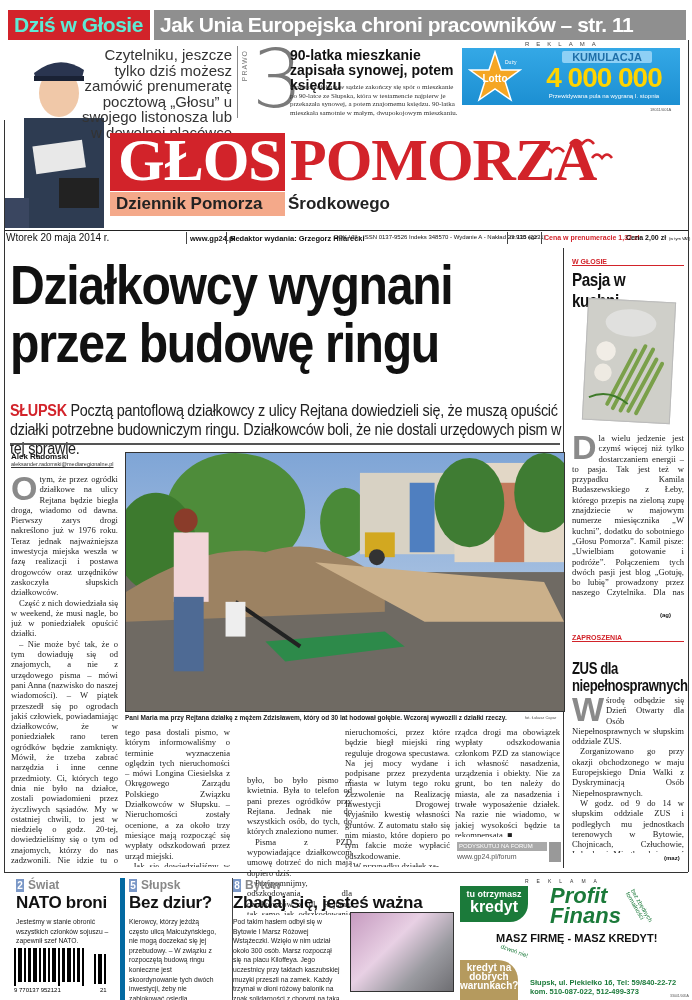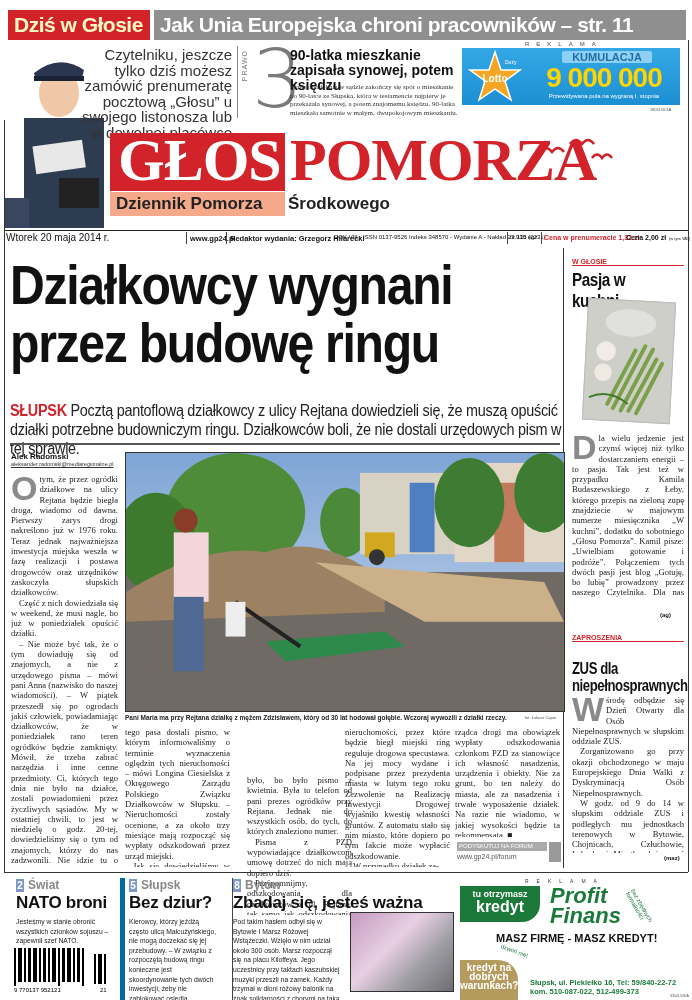--- a/index.html
+++ b/index.html
@@ -3,21 +3,21 @@
 <meta charset="utf-8">
 <style>
   *{box-sizing:border-box;margin:0;padding:0;}
   html,body{width:692px;height:1000px;background:#fff;overflow:hidden;}
   body{position:relative;font-family:"Liberation Sans",sans-serif;color:#111;}
   .abs{position:absolute;}
   .serif{font-family:"Liberation Serif",serif;}
 
   
   #topbar{left:8px;top:10px;width:678px;height:30px;}
-  #topbar .red{position:absolute;left:0;top:0;width:142px;height:30px;background:#d2232a;color:#fef9c3;font-weight:bold;font-size:21px;line-height:30px;padding-left:6px;letter-spacing:-0.5px;}
+  #topbar .red{position:absolute;left:0;top:0;width:142px;height:30px;background:#d2232a;color:#5eead4;font-weight:bold;font-size:21px;line-height:30px;padding-left:6px;letter-spacing:-0.5px;}
   #topbar .grey{position:absolute;left:146px;top:0;right:0;height:30px;background:#8f8f8f;color:#fff;font-weight:bold;font-size:21px;line-height:30px;padding-left:6px;letter-spacing:-0.5px;white-space:nowrap;overflow:hidden;}
 
   
   #postman{left:4px;top:48px;width:105px;height:180px;}
   #postman-promo{left:72px;top:47px;width:160px;font-size:15px;line-height:15.5px;color:#333;text-align:right;}
 
   
   #teaser{left:237px;top:46px;width:215px;height:72px;border-left:1px solid #888;}
   #teaser .vlabel{position:absolute;left:3px;top:4px;font-size:7px;color:#777;writing-mode:vertical-rl;transform:rotate(180deg);letter-spacing:1px;}
   #teaser .num{position:absolute;left:14px;top:-6px;font-size:80px;font-weight:300;color:#7a7a7a;line-height:80px;font-family:"DejaVu Sans",sans-serif;}
@@ -99,21 +99,21 @@
   #brief1{left:8px;width:110px;margin-left:8px;}
   #brief2{left:120px;width:108px;border-left:5px solid #0369a1;padding-left:4px;height:122px;}
   #brief3{left:232px;width:222px;border-left:1px solid #444;height:122px;}
   #brief3 .txt{width:120px;}
   #brief3-photo{left:350px;top:912px;width:104px;height:80px;background:linear-gradient(135deg,#c69bc0,#e8d0e4 40%,#9a9aa0 70%,#6e6e72);border:1px solid #333;}
   #barcode{left:12px;top:948px;width:108px;height:44px;}
 
   
   #ad-lbl{left:525px;top:878px;font-size:5px;letter-spacing:8px;color:#333;}
   #ad{left:460px;top:884px;width:228px;height:108px;}
-  #ad .green{position:absolute;left:0;top:2px;width:80px;height:36px;background:#1b7a3a;border-radius:0 0 18px 0;color:#fff;font-weight:bold;text-align:center;}
+  #ad .green{position:absolute;left:0;top:2px;width:68px;height:36px;background:#1b7a3a;border-radius:0 0 18px 0;color:#fff;font-weight:bold;text-align:center;}
   #ad .green .a{font-size:9px;display:block;margin-top:3px;}
   #ad .green .b{font-size:16px;display:block;line-height:16px;}
   #ad .brand{position:absolute;left:90px;top:2px;font-size:22px;font-weight:bold;font-style:italic;color:#1b7a3a;line-height:20px;}
   #ad .tan{position:absolute;right:4px;top:2px;width:58px;height:48px;background:#b59a5e;border-radius:26px 0 0 26px;color:#fff;text-align:center;font-weight:bold;}
   #ad .tan .a{font-size:13px;display:block;line-height:13px;margin-top:4px;}
   #ad .tan .b{font-size:5px;display:block;}
   #ad .side{position:absolute;left:175px;top:4px;font-size:6px;color:#1b7a3a;transform:rotate(60deg);transform-origin:left top;}
   #ad .slogan{position:absolute;left:36px;top:48px;font-size:11px;font-weight:bold;color:#111;}
   #ad .credits{position:absolute;left:70px;top:62px;font-size:8.5px;font-weight:bold;line-height:10px;color:#111;}
   #ad .tan2{position:absolute;left:0;top:76px;width:58px;height:40px;background:#b59a5e;border-radius:0 20px 0 0;color:#fff;text-align:center;font-weight:bold;font-size:10px;line-height:9px;padding-top:3px;}
@@ -148,21 +148,21 @@
 </div>
 
 <div id="lotto-lbl" class="abs">REKLAMA</div>
 <div id="lotto" class="abs">
   <svg class="star" viewBox="0 0 54 54">
     <polygon points="27,2 33,20 52,20 37,31 43,50 27,39 11,50 17,31 2,20 21,20" fill="#f5a623" stroke="#fff" stroke-width="1.5"></polygon>
     <text x="27" y="32" font-size="10" font-weight="bold" fill="#fff" text-anchor="middle" font-family="Liberation Sans, sans-serif">Lotto</text>
     <text x="37" y="14" font-size="5" fill="#fff" font-family="Liberation Sans, sans-serif">Duży</text>
   </svg>
   <div class="kum">KUMULACJA</div>
-  <div class="amt">9 000 000</div>
+  <div class="amt">4 000 000</div>
   <div class="sub">Przewidywana pula na wygraną I. stopnia</div>
 </div>
 <div id="lotto-code" class="abs">18011/001A</div>
 
 <div id="mast-red" class="abs"></div>
 <div id="mast-glos" class="abs">GŁOS</div>
 <div id="mast-pom" class="abs">POMORZA</div>
 <svg id="gulls" class="abs" viewBox="0 0 90 40">
   <path d="M10 22 q6 -8 12 0 q6 -8 12 0" stroke="#d2232a" stroke-width="2.5" fill="none"></path>
   <path d="M40 14 q6 -8 12 0 q6 -8 12 0" stroke="#d2232a" stroke-width="2.5" fill="none"></path>

